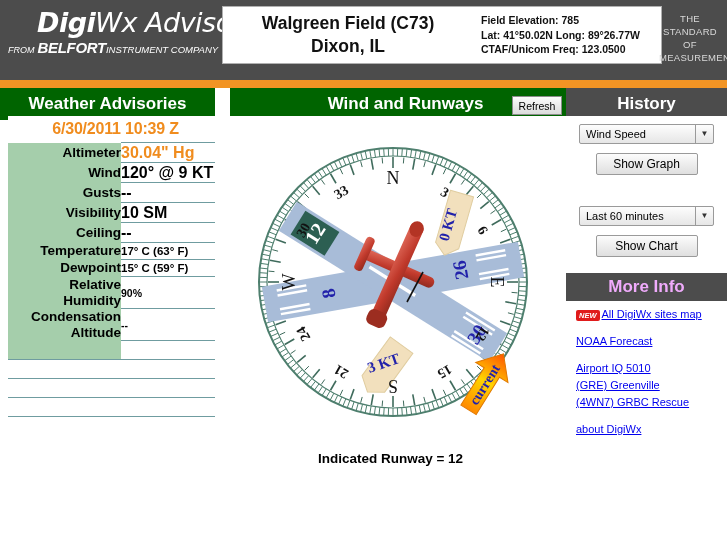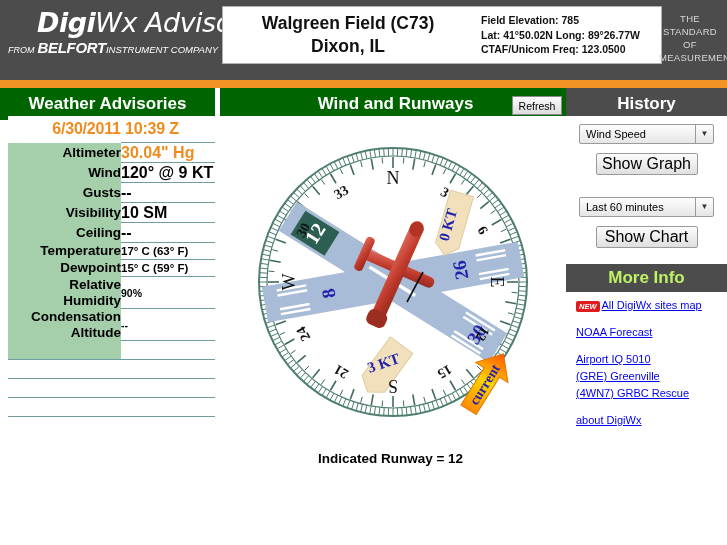--- a/index.html
+++ b/index.html
@@ -61,21 +61,21 @@
     background: #f29424;
   }
 
   
   .hdr {
     position: absolute; top: 88px; height: 32px;
     color: #ffffff; font-size: 17px; font-weight: bold;
     display: flex; align-items: center; justify-content: center;
   }
   .hdr-left   { left: 0;    width: 215px; background: #006400; }
-  .hdr-center { left: 220px; width: 351px; background: #006400; position: absolute; }
+  .hdr-center { left: 230px; width: 351px; background: #006400; position: absolute; }
   .hdr-right  { left: 566px; width: 161px; background: #4c4c4c; }
 
   .refresh-btn {
     position: absolute; left: 512px; top: 96px; width: 50px; height: 19px;
     background: linear-gradient(#fcfcfc, #dcdcdc);
     border: 1px solid #8b8b8b;
     font-size: 10.5px; color: #000; font-weight: normal;
     font-family: "Liberation Sans", sans-serif;
     display: flex; align-items: center; justify-content: center;
     cursor: pointer;
@@ -130,30 +130,30 @@
     font-size: 11px; color: #000; line-height: 18px; padding-left: 6px;
     cursor: pointer;
   }
   .sel .arrowbox {
     position: absolute; right: 0; top: 0; width: 18px; height: 18px;
     border-left: 1px solid #9a9a9a;
     display: flex; align-items: center; justify-content: center;
     font-size: 8px; color: #333;
   }
   .btn {
-    margin: 9px auto 0 auto; width: 102px; height: 22px;
+    margin: 9px auto 9px auto; width: 102px; height: 22px;
     background: linear-gradient(#fcfcfc, #dfdfdf);
     border: 1px solid #9a9a9a; border-radius: 2px;
-    font-size: 16px; color: #000;
+    font-size: 12px; color: #000;
     display: flex; align-items: center; justify-content: center;
     cursor: pointer;
   }
   .gap { height: 14px; }
   .moreinfo-hdr {
-    margin-top: 16px; height: 28px; background: #4c4c4c; color: #bef264;
+    margin-top: 16px; height: 28px; background: #4c4c4c; color: #f0abfc;
     font-size: 17px; font-weight: bold;
     display: flex; align-items: center; justify-content: center;
   }
   .links { padding: 6px 0 0 10px; }
   .link {
     display: block; color: #0000ee; text-decoration: underline;
     font-size: 11px; line-height: 15px; margin-bottom: 2px;
     cursor: pointer; white-space: nowrap;
   }
   .link-row { display: flex; align-items: center; gap: 2px; margin-bottom: 6px; }

